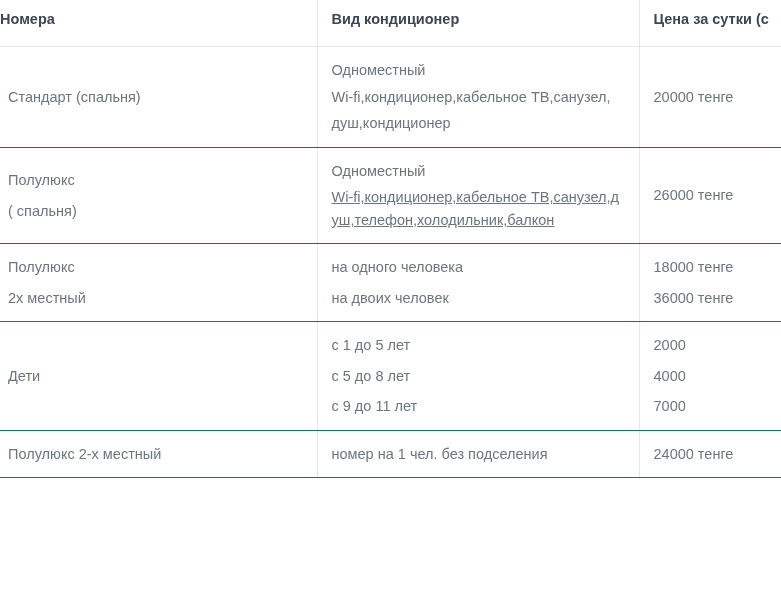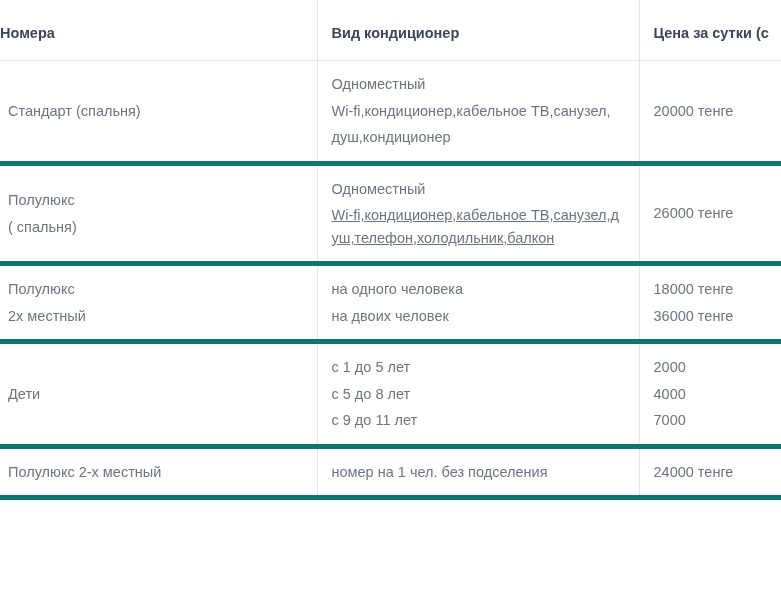--- a/index.html
+++ b/index.html
@@ -18,49 +18,50 @@
   .price-table {
     border-collapse: collapse;
     width: 920px;          
     table-layout: fixed;
   }
   .price-table col.c1 { width: 317px; }
   .price-table col.c2 { width: 322px; }
   .price-table col.c3 { width: 281px; }
   .price-table th,
   .price-table td {
-    border-bottom: 5px solid #0f766e;
+    border-bottom: 1px solid #0f766e;
     border-right: 1px solid #e3e6ea;
     padding: 12px 14px;
     vertical-align: middle;
     text-align: left;
     line-height: 1.55;
     font-weight: normal;
   }
   .price-table tr > td:last-child,
   .price-table tr > th:last-child {
     border-right: none;
   }
   .price-table thead th {
     color: #3c4655;
     font-weight: bold;
     font-size: 14.5px;
-    padding-top: 22px;
+    padding-top: 8px;
     padding-bottom: 16px;
     border-bottom: 1px solid #e3e6ea;
   }
   .price-table thead th:first-child { padding-left: 0; }
   .price-table tbody td:first-child { padding-left: 8px; }
   .cell-lines > div {
     white-space: normal;
   }
   .cell-lines > div + div {
     margin-top: 4px;
   }
   .tight > div + div {
+    margin-top: 8px;
   }
   .wrapbreak {
     word-break: break-all;
     text-decoration: underline;
   }
 </style>
 </head>
 <body>
 
 <table class="price-table">

